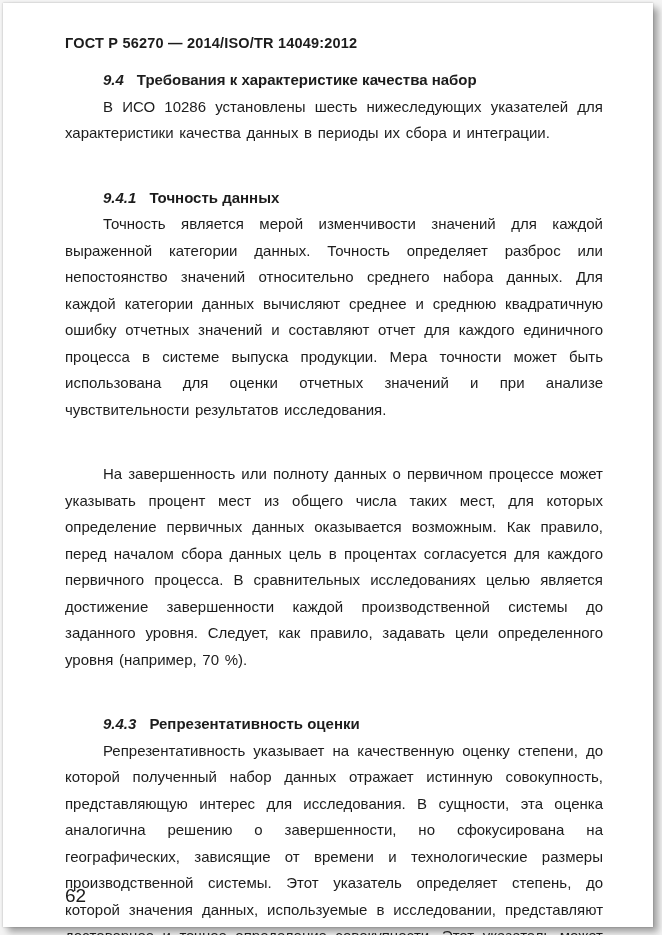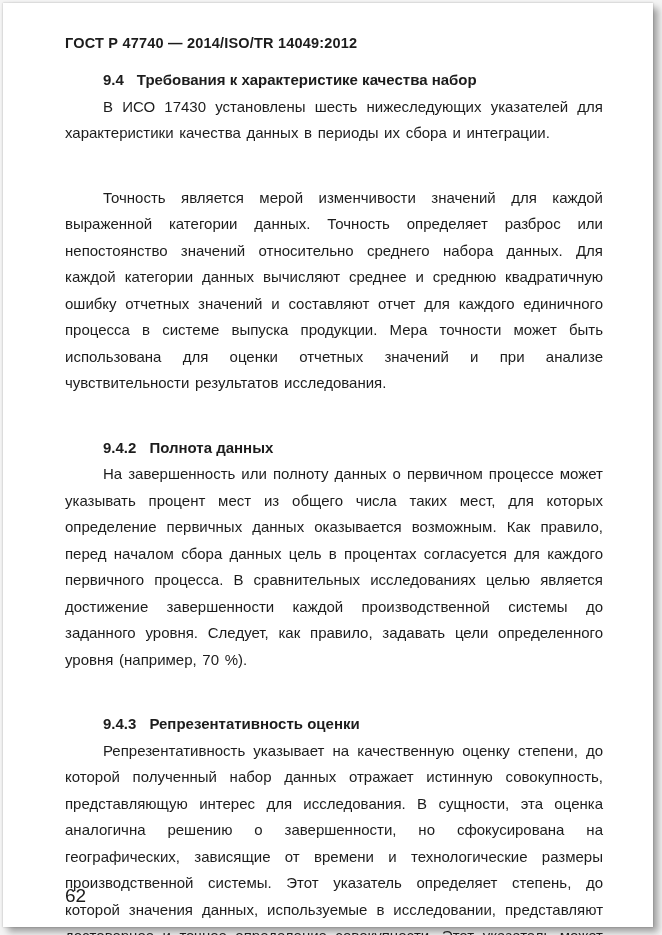--- a/index.html
+++ b/index.html
@@ -33,21 +33,21 @@
     margin-bottom: 16px;
   }
   .section.first { margin-top: 0; }
   .section { margin-top: 38px; }
   .section-heading {
     font-size: 15px;
     font-weight: bold;
     line-height: 26.5px;
     padding-left: 38px;
   }
-  .sec-num { margin-right: 13px; }
+  .sec-num { margin-right: 13px; font-style: italic; }
   .section-paragraph {
     font-size: 15px;
     line-height: 26.5px;
     text-align: justify;
     text-align-last: left;
     text-indent: 38px;
     word-spacing: 1.5px;
   }
   .page-number {
     position: absolute;
@@ -55,37 +55,37 @@
     bottom: 20px;
     font-size: 19px;
   }
 </style>
 </head>
 <body>
 
 <div class="page">
   <div class="content">
 
-    <div class="doc-header">ГОСТ Р 47740 — 2014/ISO/TR 14049:2012</div>
+    <div class="doc-header">ГОСТ Р 56270 — 2014/ISO/TR 14049:2012</div>
 
     <div class="section first">
       <div class="section-heading">
         <span class="sec-num">9.4</span><span>Требования к характеристике качества набор</span>
       </div>
-      <p class="section-paragraph">В ИСО 17430 установлены шесть нижеследующих указателей для характеристики качества данных в периоды их сбора и интеграции.</p>
+      <p class="section-paragraph">В ИСО 10286 установлены шесть нижеследующих указателей для характеристики качества данных в периоды их сбора и интеграции.</p>
     </div>
 
     <div class="section">
+      <div class="section-heading">
+        <span class="sec-num">9.4.1</span><span>Точность данных</span>
+      </div>
       <p class="section-paragraph">Точность является мерой изменчивости значений для каждой выраженной категории данных. Точность определяет разброс или непостоянство значений относительно среднего набора данных. Для каждой категории данных вычисляют среднее и среднюю квадратичную ошибку отчетных значений и составляют отчет для каждого единичного процесса в системе выпуска продукции. Мера точности может быть использована для оценки отчетных значений и при анализе чувствительности результатов исследования.</p>
     </div>
 
     <div class="section">
-      <div class="section-heading">
-        <span class="sec-num">9.4.2</span><span>Полнота данных</span>
-      </div>
       <p class="section-paragraph">На завершенность или полноту данных о первичном процессе может указывать процент мест из общего числа таких мест, для которых определение первичных данных оказывается возможным. Как правило, перед началом сбора данных цель в процентах согласуется для каждого первичного процесса. В сравнительных исследованиях целью является достижение завершенности каждой производственной системы до заданного уровня. Следует, как правило, задавать цели определенного уровня (например, 70 %).</p>
     </div>
 
     <div class="section">
       <div class="section-heading">
         <span class="sec-num">9.4.3</span><span>Репрезентативность оценки</span>
       </div>
       <p class="section-paragraph">Репрезентативность указывает на качественную оценку степени, до которой полученный набор данных отражает истинную совокупность, представляющую интерес для исследования. В сущности, эта оценка аналогична решению о завершенности, но сфокусирована на географических, зависящие от времени и технологические размеры производственной системы. Этот указатель определяет степень, до которой значения данных, используемые в исследовании, представляют достоверное и точное определение совокупности. Этот указатель может также содержать информацию о свойствах всего объема продукции, представленной для исследования. Любые</p>
     </div>
 

